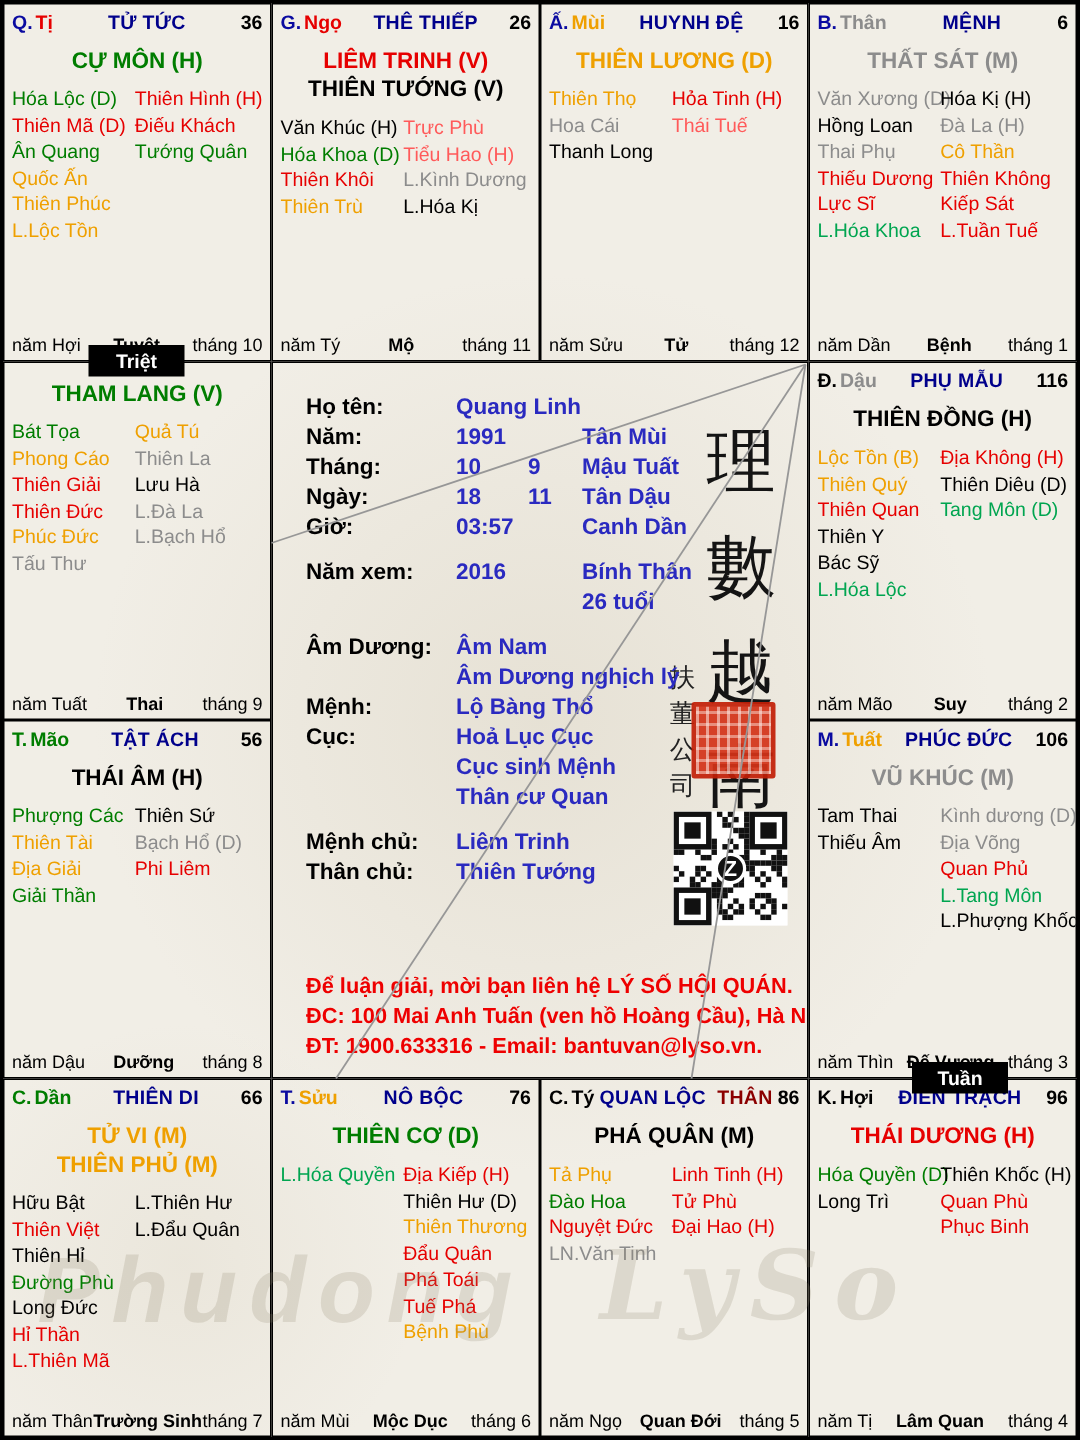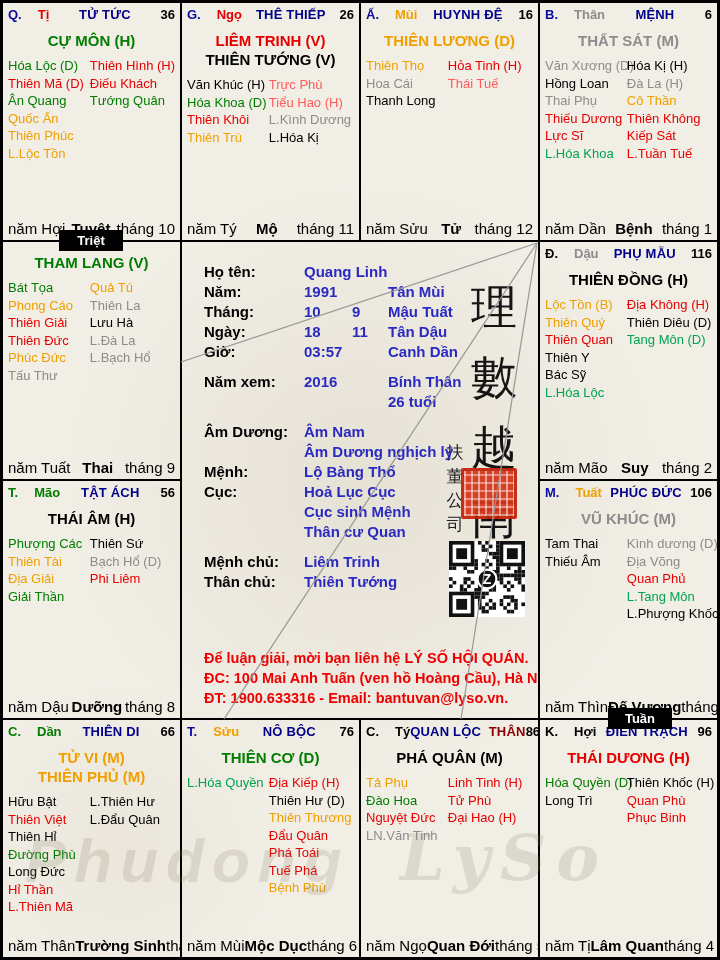--- a/index.html
+++ b/index.html
@@ -18,27 +18,27 @@
   .cell-dan{grid-area:4/1}.cell-suu{grid-area:4/2}.cell-ty{grid-area:4/3}.cell-hoi{grid-area:4/4}
   
   .c-navy{color:#0a0aa0}.c-red{color:#e60000}.c-pink{color:#ff5a5a}.c-green{color:#007d00}
   .c-bgreen{color:#00a550}.c-orange{color:#efa000}.c-gray{color:#8c8c8c}.c-black{color:#000}
   .c-darkred{color:#8b0000}.bold{font-weight:normal}
   .cell-header{display:flex;justify-content:space-between;align-items:baseline;
     font-size:13px;font-weight:bold;line-height:17px;}
   .cell-header .palace{color:#00008b;letter-spacing:.2px;white-space:nowrap}
   .cell-header .num{color:#000}
   .stem-branch{white-space:nowrap}
-  .stem-branch .branch{margin-left:16px}
+  .stem-branch .branch{margin-left:2px}
   .main-stars{text-align:center;font-weight:bold;font-size:15px;line-height:19px;margin-top:8px;margin-bottom:7px;white-space:nowrap}
   .stars{display:flex;font-size:13px;line-height:17.5px}
   .stars .colL{width:49%}.stars .colR{width:51%}
   .stars span{display:block;white-space:nowrap}
   .cell-footer{position:absolute;left:5px;right:5px;bottom:3px;display:flex;
-    justify-content:space-between;align-items:flex-end;font-size:15px;color:#000;white-space:nowrap}
+    justify-content:space-between;align-items:flex-end;font-size:12px;color:#000;white-space:nowrap}
   .cell-footer .van{font-weight:bold}
   
   #info{position:absolute;left:22px;top:20px;font-size:15px;line-height:20px;white-space:nowrap;z-index:2}
   .irow{display:flex}
   .irow.gap{margin-top:10px}
   .irow .lbl{width:100px;font-weight:bold;color:#000}
   .irow .v1{width:48px;font-weight:bold;color:#2a2ac0;overflow:visible}
   .irow .v2{width:36px;font-weight:bold;color:#2a2ac0}
   .irow .cc{font-weight:bold;color:#2a2ac0}
   #contact{position:absolute;left:22px;top:406px;color:#ee0000;font-weight:bold;

